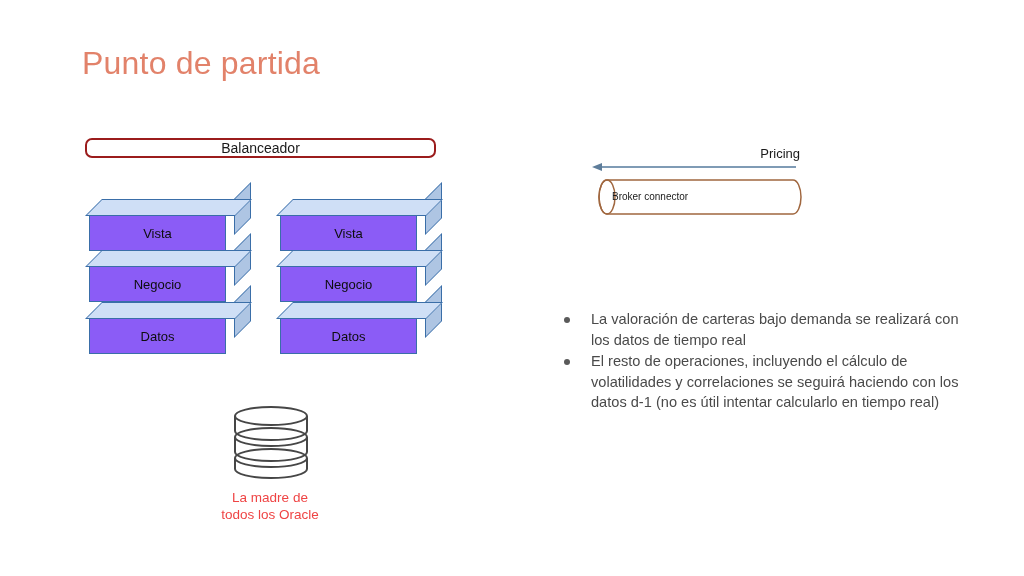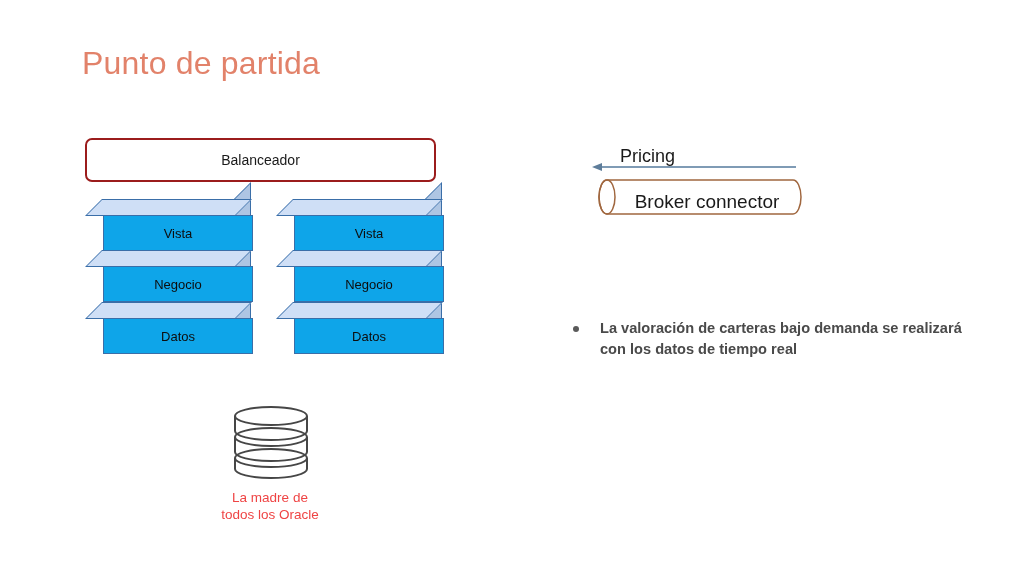--- a/index.html
+++ b/index.html
@@ -27,21 +27,21 @@
     letter-spacing: 0.2px;
     white-space: nowrap;
   }
 
   
   #balanceador-box {
     position: absolute;
     left: 85px;
     top: 138px;
     width: 351px;
-    height: 44px;
+    height: 20px;
     border: 2px solid #9b1c1c;
     border-radius: 7px;
     box-sizing: border-box;
     background: #ffffff;
     display: flex;
     align-items: center;
     justify-content: center;
   }
   #balanceador-box .lbl {
     font-size: 14px;
@@ -53,27 +53,27 @@
   .stack {
     position: absolute;
   }
   .cube {
     position: absolute;
     width: 168px;
     height: 53px;
   }
   .cube .face-front {
     position: absolute;
-    left: 18px;
+    left: 4px;
     top: 16px;
-    width: 150px;
+    width: 137px;
     height: 36px;
     box-sizing: border-box;
     border: 1.4px solid #3a6ea8;
-    background: #0ea5e9;
+    background: #8b5cf6;
     display: flex;
     align-items: center;
     justify-content: center;
     z-index: 3;
   }
   .cube .face-front .lbl {
     font-size: 13px;
     color: #0d0d0d;
     font-family: "Liberation Sans", sans-serif;
     line-height: 1;
@@ -122,57 +122,56 @@
     color: #ef4444;
     font-family: "Liberation Sans", sans-serif;
   }
 
   
   #pricing-label {
     position: absolute;
     left: 620px;
     top: 146px;
     width: 180px;
-    text-align: left;
-    font-size: 18px;
+    text-align: right;
+    font-size: 13px;
     color: #1a1a1a;
   }
   #pricing-arrow {
     position: absolute;
     left: 592px;
     top: 159px;
   }
 
   
   #broker-cylinder {
     position: absolute;
     left: 596px;
     top: 177px;
   }
   #broker-label {
     position: absolute;
     left: 612px;
     top: 191px;
     width: 190px;
-    text-align: center;
-    font-size: 19px;
+    text-align: left;
+    font-size: 10px;
     color: #1a1a1a;
     white-space: nowrap;
   }
 
   
   #bullets {
     position: absolute;
     left: 551px;
     top: 302px;
     width: 420px;
-    margin: 16px;
+    margin: 7px;
     padding: 0;
     list-style: none;
-    font-weight: bold;
   }
   #bullets li {
     position: relative;
     padding-left: 33px;
     margin-bottom: 1px;
     font-size: 14.6px;
     line-height: 20.5px;
     color: #4a4a4a;
     font-family: "Liberation Sans", sans-serif;
   }
@@ -272,13 +271,14 @@
 <div id="broker-cylinder">
   <svg width="208" height="40" viewBox="0 0 208 40" xmlns="http://www.w3.org/2000/svg">
     <path d="M11 3 L197 3 A8 17 0 0 1 197 37 L11 37 A8 17 0 0 1 11 3 Z" fill="#ffffff" stroke="#a0673f" stroke-width="1.5"></path>
     <ellipse cx="11" cy="20" rx="8" ry="17" fill="none" stroke="#a0673f" stroke-width="1.5"></ellipse>
   </svg>
 </div>
 <div id="broker-label">Broker connector</div>
 
 <ul id="bullets">
   <li>La valoración de carteras bajo demanda se realizará con los datos de tiempo real</li>
+  <li>El resto de operaciones, incluyendo el cálculo de volatilidades y correlaciones se seguirá haciendo con los datos d-1 (no es útil intentar calcularlo en tiempo real)</li>
 </ul>
 
 </body></html>

